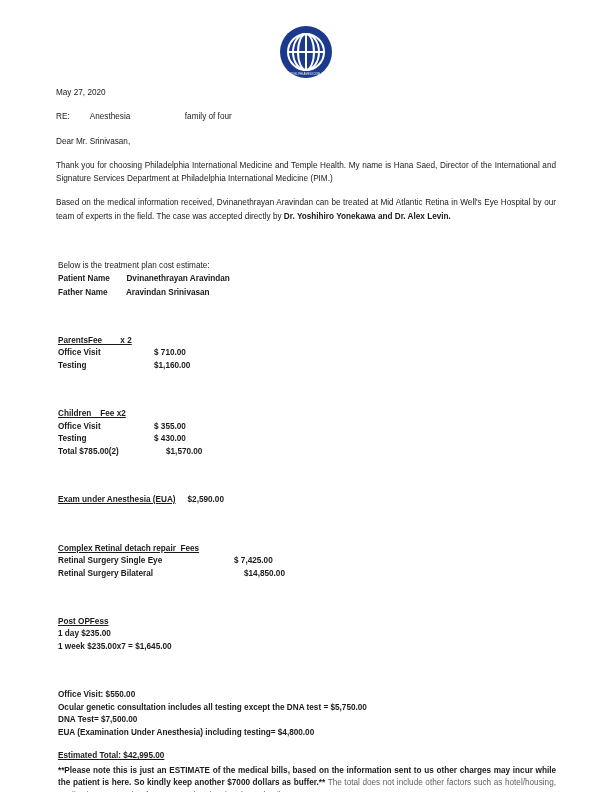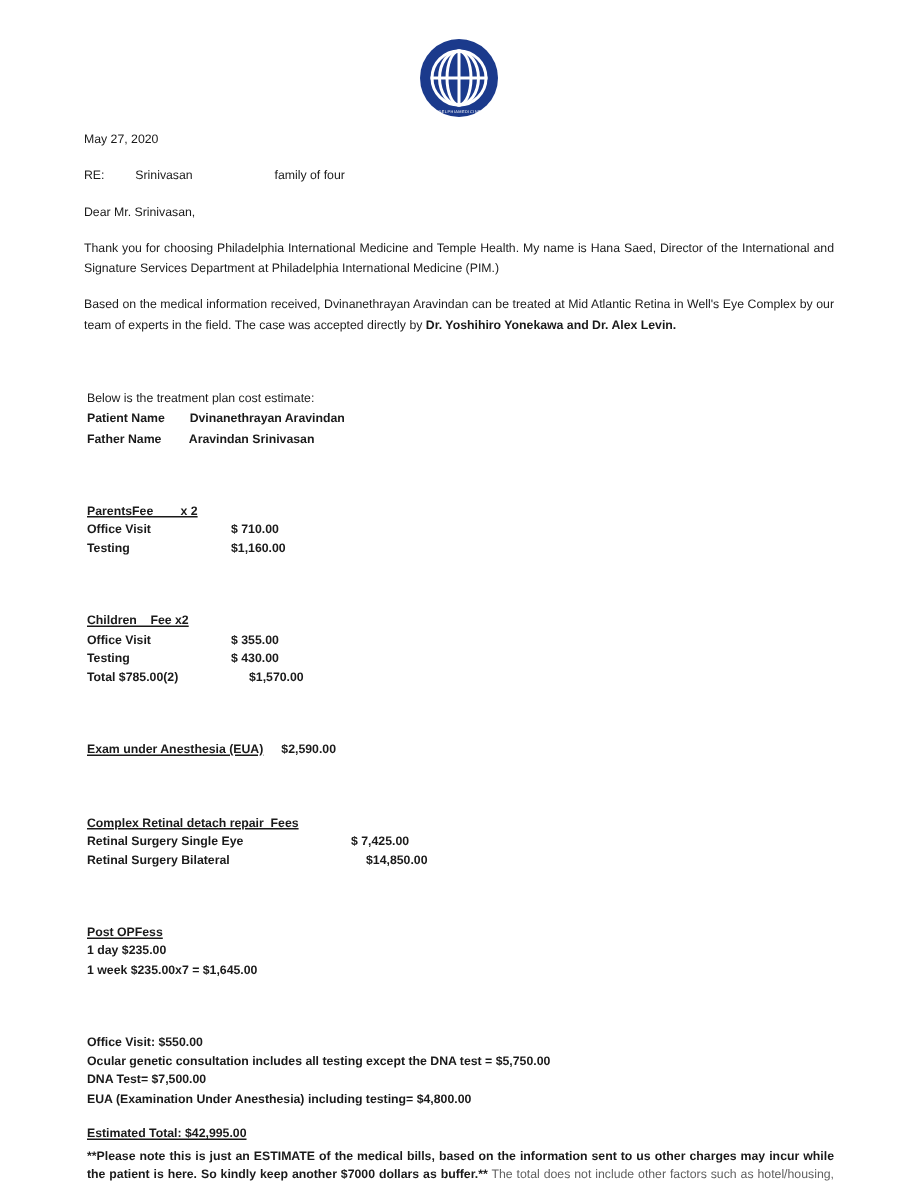--- a/index.html
+++ b/index.html
@@ -133,31 +133,31 @@
     </div>
   </div>
 
   <div class="content">
 
     <div class="row">May 27, 2020</div>
 
     <div class="row">
       <span class="line">RE:</span>
       <span style="display:inline-block;width:16px"></span>
-      <span>Srinivasan</span>
+      <span>Anesthesia</span>
       <span style="display:inline-block;width:50px"></span>
       <span>family of four</span>
     </div>
 
     <div class="row">Dear Mr. Srinivasan,</div>
 
     <div class="row just">Thank you for choosing Philadelphia International Medicine and Temple Health.  My name is Hana Saed, Director of the International and Signature Services Department at Philadelphia International Medicine (PIM.)</div>
 
     <div class="row just">
-      <span>Based on the medical information received, Dvinanethrayan Aravindan can be treated at Mid Atlantic Retina in Well's Eye Complex by our team of experts in the field. The case was accepted directly by </span><span class="b">Dr. Yoshihiro Yonekawa and Dr. Alex Levin.</span>
+      <span>Based on the medical information received, Dvinanethrayan Aravindan can be treated at Mid Atlantic Retina in Well's Eye Hospital by our team of experts in the field. The case was accepted directly by </span><span class="b">Dr. Yoshihiro Yonekawa and Dr. Alex Levin.</span>
     </div>
 
     <div class="block indent">
       <div>Below is the treatment plan cost estimate:</div>
       <div class="b">
         <span>Patient Name</span>
         <span style="display:inline-block;width:12px"></span>
         <span>Dvinanethrayan Aravindan</span>
       </div>
       <div class="b">

